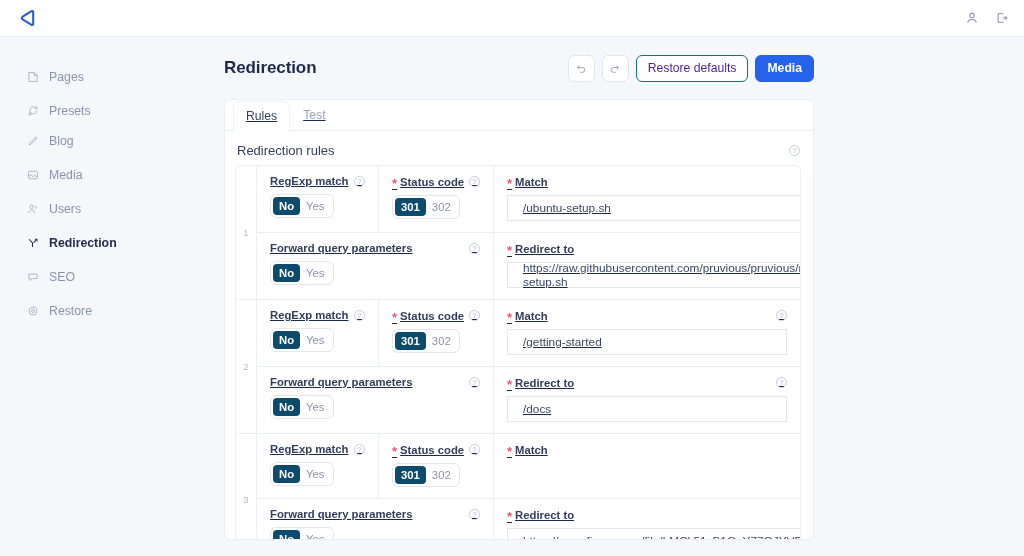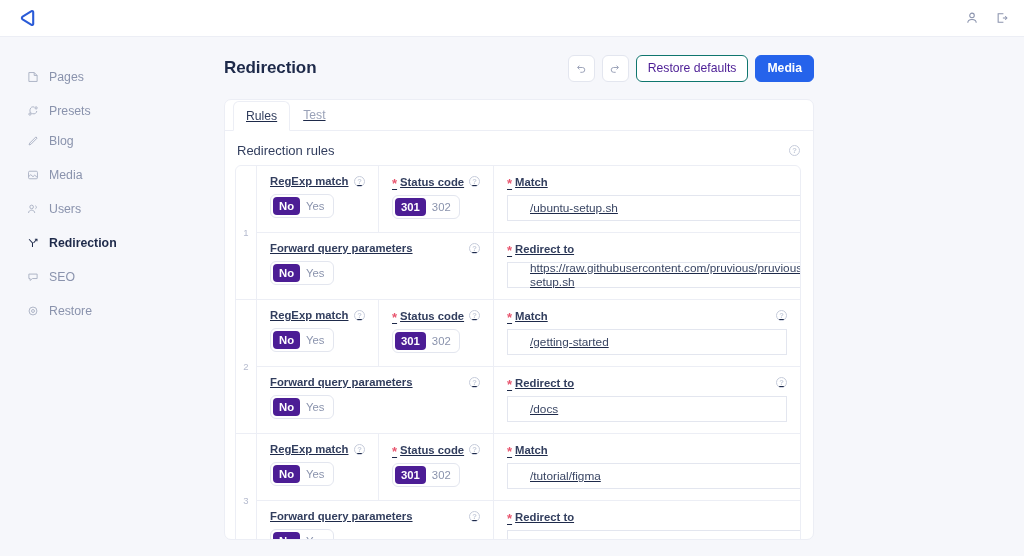--- a/index.html
+++ b/index.html
@@ -146,27 +146,27 @@
     display: inline-flex; align-items: center;
     border: 1px solid #e3e6ef; border-radius: 6px;
     background: #fff; padding: 2px; height: 24px;
     width: fit-content;
   }
   .toggle span {
     display: flex; align-items: center; justify-content: center;
     height: 18px; min-width: 26px; padding: 0 6px;
     font-size: 11.3px; border-radius: 4px; color: #8a93ad; cursor: pointer;
   }
-  .toggle span.on { background: #4c1d95; color: #fff; font-weight: bold; }
+  .toggle span.on { background: #0c4a6e; color: #fff; font-weight: bold; }
 
   .textinput {
     height: 26px; width: 100%;
     border: 1px solid #e3e6ef; border-radius: 0;
     display: flex; align-items: center;
-    padding: 0 22px; font-size: 11.8px; color: #3a4664;
+    padding: 0 15px; font-size: 11.8px; color: #3a4664;
     background: #fff;
   }
 
   .help {
     width: 11px; height: 11px; border-radius: 50%;
     border: 1px solid #c6ccdb; color: #c6ccdb;
     font-size: 8px; line-height: 9px; text-align: center;
     display: inline-flex; align-items: center; justify-content: center;
     cursor: pointer; flex: 0 0 11px;
   }
@@ -494,21 +494,20 @@
                   </div>
                 </div>
                 <div class="cell cell-grow">
                   <div class="field-label">
                     <span class="lbl">
                         <span class="req">*</span>
                         <span>Match</span>
                       </span>
                     <span class="help"></span>
                   </div>
-                  <div class="textinput">/tutorial/figma</div>
                 </div>
               </div>
               <div class="rule-line">
                 <div class="cell cell-fwd">
                   <div class="field-label">
                     <span class="lbl">
                         <span>Forward query parameters</span>
                       </span>
                     <span class="help"></span>
                   </div>

